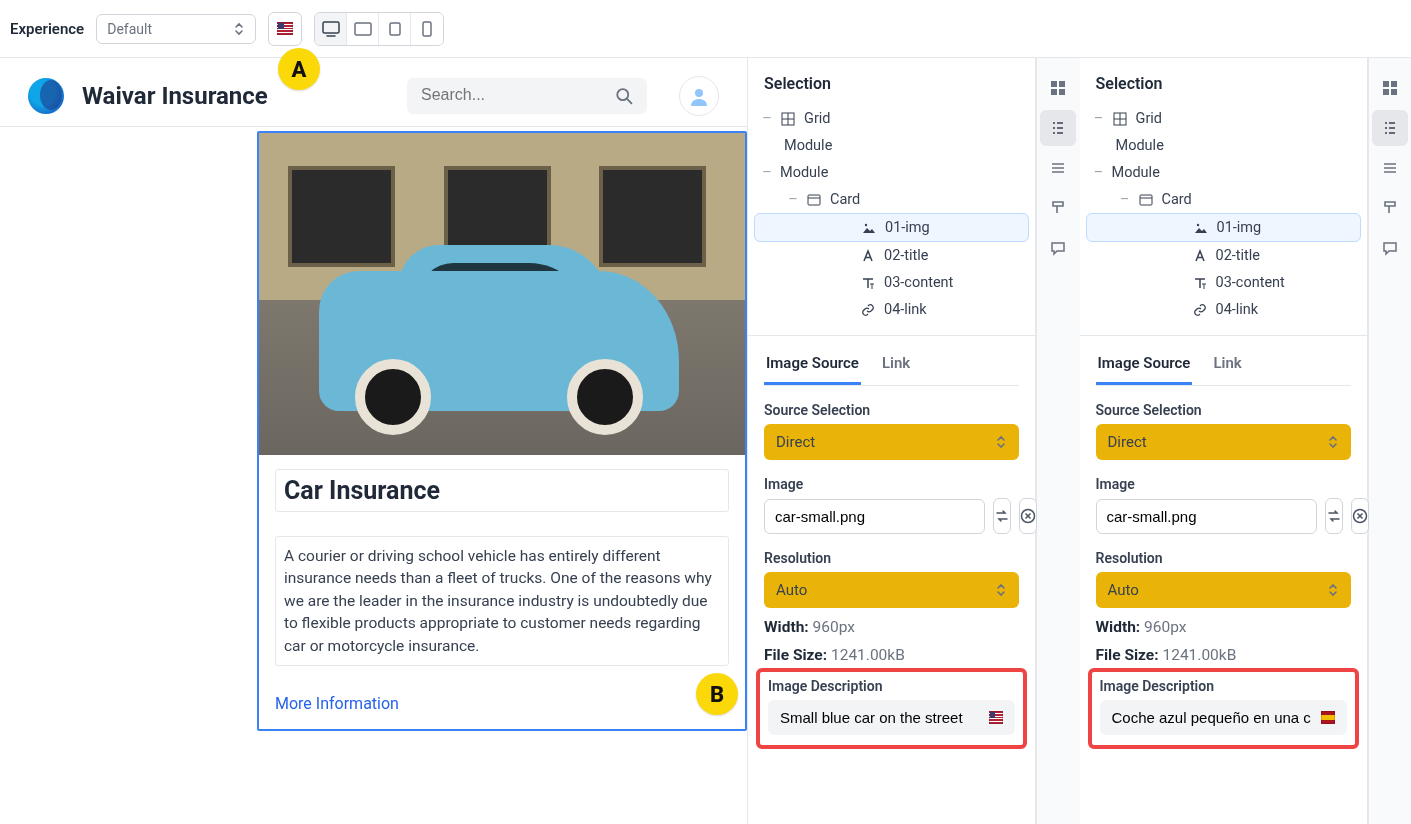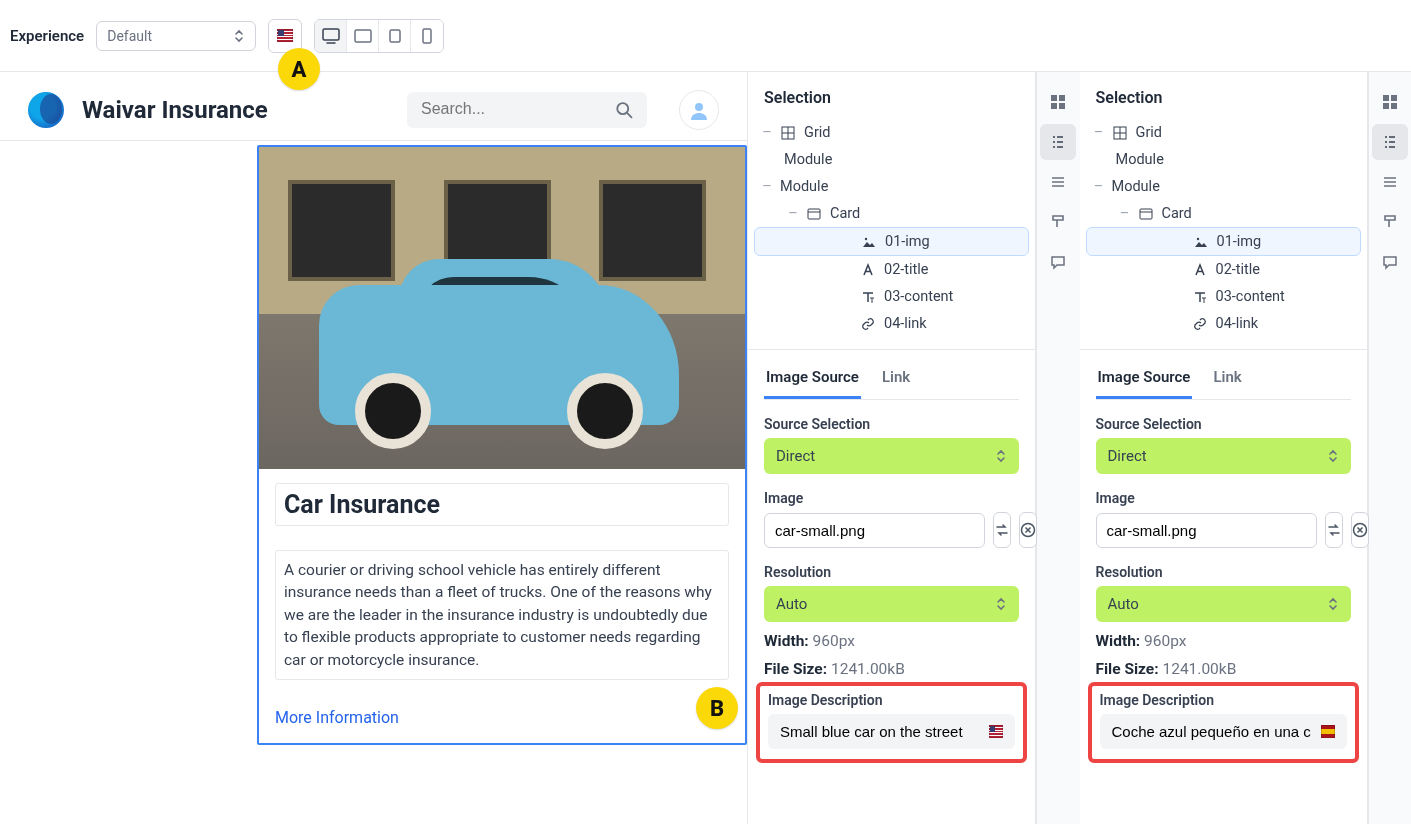--- a/index.html
+++ b/index.html
@@ -9,21 +9,21 @@
     color: #1f2937;
     background: #fff;
     width: 1411px;
     height: 824px;
     overflow: hidden;
     position: relative;
   }
 
   
   .toolbar {
-    height: 72px;
+    height: 58px;
     border-bottom: 1px solid #e5e7eb;
     display: flex;
     align-items: center;
     padding: 0 10px;
     gap: 12px;
   }
   .toolbar-label { font-weight: 600; font-size: 15px; }
   .dropdown {
     display: flex;
     align-items: center;
@@ -163,21 +163,21 @@
   .tree-icon{width:16px;height:16px;display:inline-flex;align-items:center;justify-content:center;color:#374151;}
 
   .inspector{border-top:1px solid #e5e7eb;padding:0 16px 16px 16px;}
   .tabs{display:flex;gap:19px;border-bottom:1px solid #e5e7eb;padding-top:10px;}
   .tab{padding:8px 2px 10px 2px;font-weight:600;color:#6b7280;cursor:pointer;font-size:15px;}
   .tab.active{color:#1f2937;border-bottom:3px solid #3b82f6;}
 
   .field-label{font-weight:600;font-size:14px;margin-top:16px;margin-bottom:6px;color:#374151;}
   .select-box{
     display:flex;align-items:center;justify-content:space-between;
-    background:#bef264;border-radius:6px;padding:9px 12px;font-size:15px;color:#374151;cursor:pointer;
+    background:#eab308;border-radius:6px;padding:9px 12px;font-size:15px;color:#374151;cursor:pointer;
   }
   .input-row{display:flex;gap:8px;align-items:center;}
   .text-input{
     border:1px solid #d1d5db;border-radius:6px;padding:8px 10px;font-size:15px;flex:1;background:#fff;
   }
   .icon-btn{
     width:36px;height:36px;border:1px solid #d1d5db;border-radius:6px;display:flex;align-items:center;justify-content:center;cursor:pointer;color:#4b5563;background:#fff;
   }
   .kv{font-size:15.5px;margin-top:10px;}
   .kv b{font-weight:700;}

